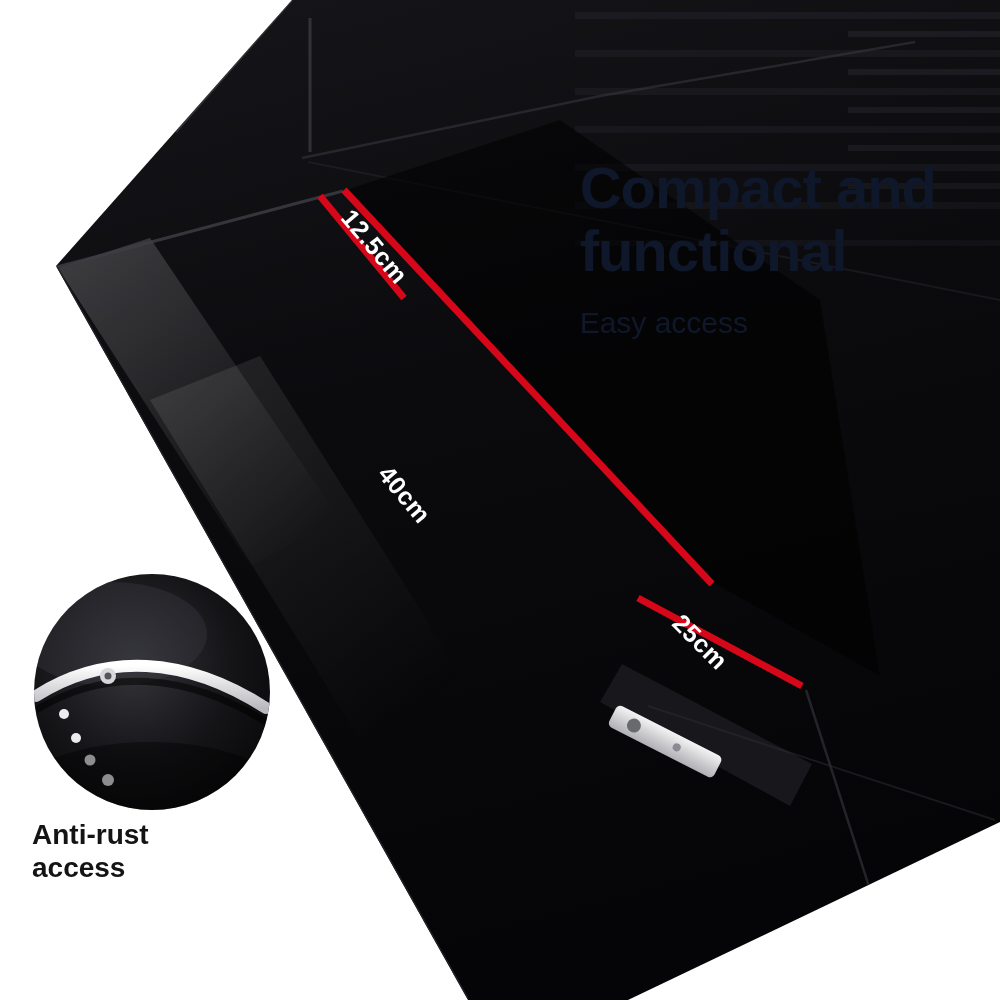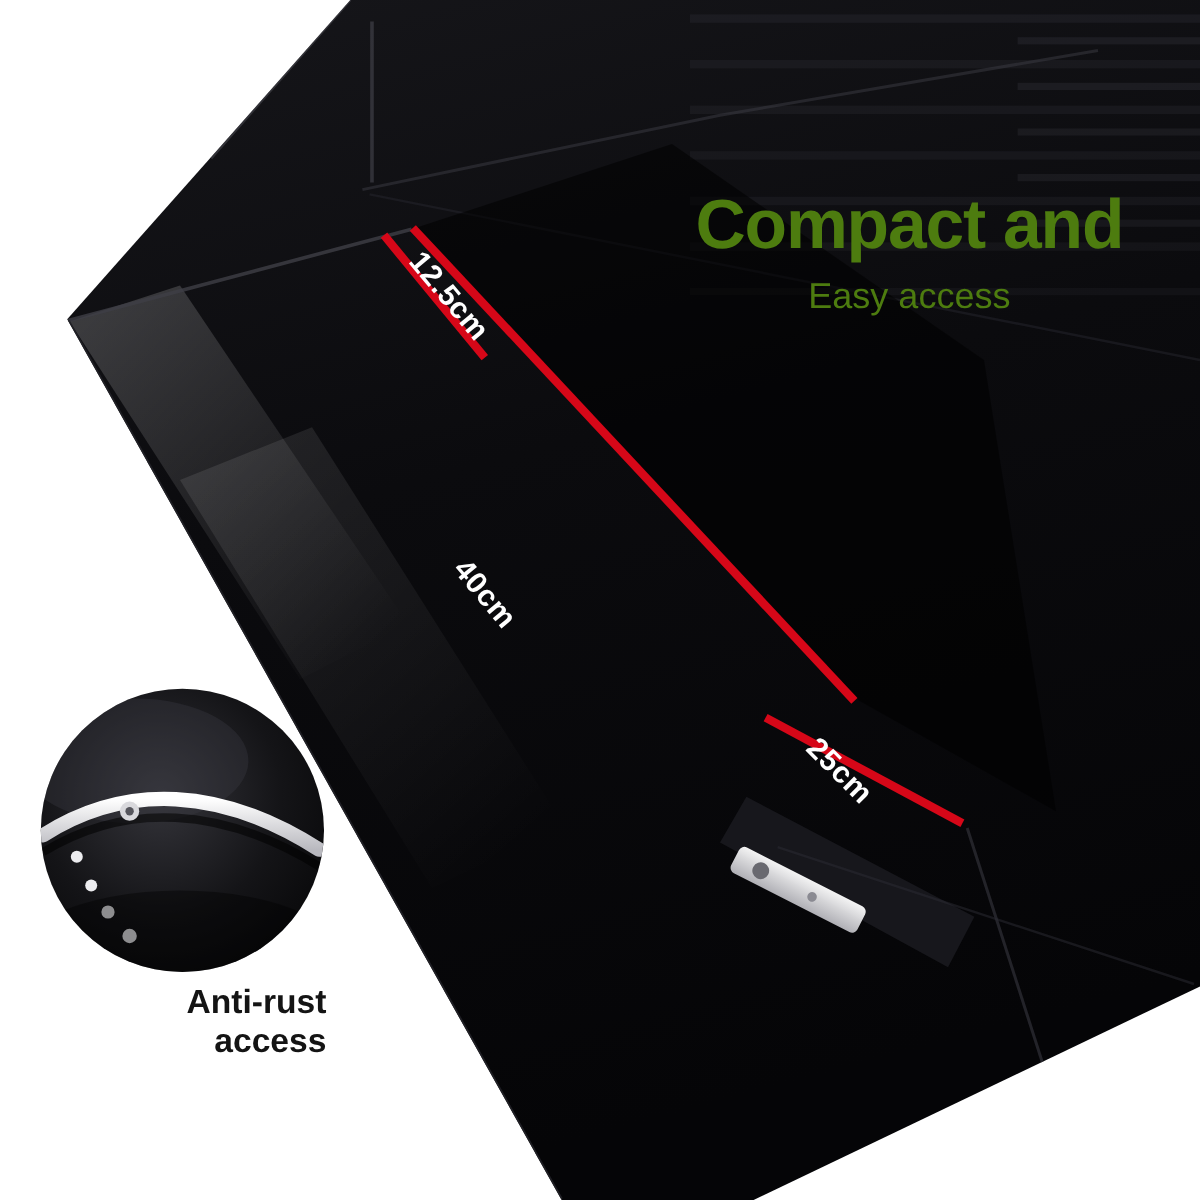--- a/index.html
+++ b/index.html
@@ -1,24 +1,24 @@
 <!DOCTYPE html>
 <html><head>
 <meta charset="utf-8">
 <style>
   html,body{margin:0;padding:0;background:#fff;}
   .stage{position:relative;width:1000px;height:1000px;overflow:hidden;background:#fff;
          font-family:"Liberation Sans",sans-serif;}
   .stage svg{position:absolute;left:0;top:0;}
   .dim-label{fill:#ffffff;font-size:25px;font-weight:700;text-anchor:middle;
              font-family:"Liberation Sans",sans-serif;letter-spacing:.5px;}
-  .headline{position:absolute;top:156px;right:64px;text-align:center;color:#4d7c0f;
+  .headline{position:absolute;top:156px;right:64px;text-align:left;color:#0f172a;
             font-weight:800;font-size:58px;line-height:63px;letter-spacing:-1px;}
-  .headline .subtitle{font-size:30px;font-weight:500;letter-spacing:0;margin-top:12px;line-height:34px;}
-  .caption{position:absolute;left:32px;top:818px;width:240px;text-align:right;
+  .headline .subtitle{font-size:30px;font-weight:500;letter-spacing:0;margin-top:24px;line-height:34px;}
+  .caption{position:absolute;left:32px;top:818px;width:240px;text-align:left;
            color:#141414;font-size:28px;font-weight:600;line-height:33px;}
 </style>
 </head>
 <body>
 
 <div class="stage">
 
   <svg width="1000" height="1000" viewBox="0 0 1000 1000">
     <defs>
       <linearGradient id="gBG" x1="0" y1="0" x2="0.25" y2="1">
@@ -119,20 +119,21 @@
         <circle cx="76" cy="738" r="5" fill="#ececef"></circle>
         <circle cx="90" cy="760" r="5.5" fill="#ececef"></circle>
         <circle cx="108" cy="780" r="6" fill="#ececef"></circle>
         <ellipse cx="150" cy="812" rx="150" ry="70" fill="#000000" opacity="0.4"></ellipse>
       </g>
     </g>
   </svg>
 
   <div class="headline">
     <div>Compact and</div>
+    <div>functional</div>
     <div class="subtitle">Easy access</div>
   </div>
 
   <div class="caption">
     <div>Anti-rust</div>
     <div>access</div>
   </div>
 
 </div>
 

